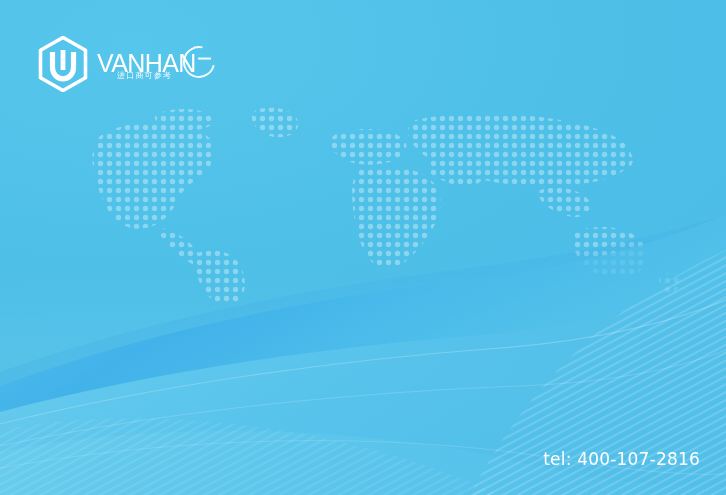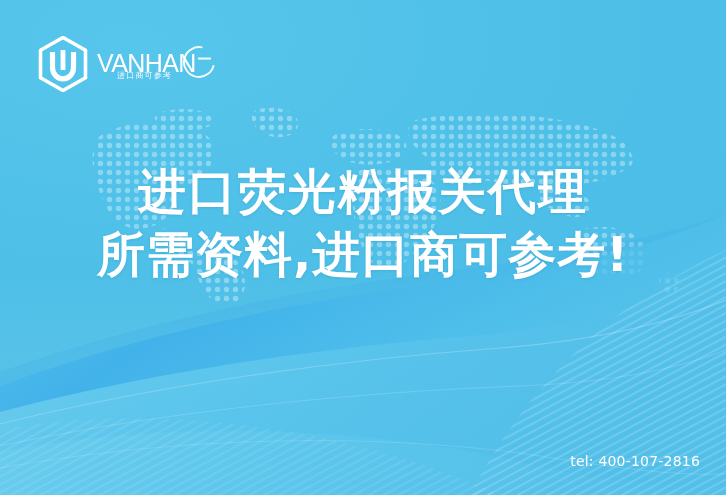--- a/index.html
+++ b/index.html
@@ -113,21 +113,21 @@
     white-space:nowrap;
   }
   .headline .line2{ letter-spacing:1px; }
 
   
   .tel{
     position:absolute;
     right:26px; bottom:26px;
     color:#ffffff;
     font-family:"DejaVu Sans", sans-serif;
-    font-size:14px;
+    font-size:17px;
     letter-spacing:0.2px;
     z-index:6;
     white-space:nowrap;
   }
 </style>
 </head>
 <body>
 
 <div class="banner">
 
@@ -261,20 +261,16 @@
         <rect x="22.6" y="14" width="4.8" height="20" fill="#ffffff"></rect>
       </svg>
     </div>
     <div class="logo-type">
       <span class="logo-word">VANHAN</span>
       <span class="logo-g"></span>
       <span class="logo-sub">进口商可参考</span>
     </div>
   </div>
 
-  <div class="headline">
-    <span class="line line1">进口荧光粉报关代理</span>
-    <span class="line line2">所需资料,进口商可参考!</span>
-  </div>
 
   <div class="tel">tel: 400-107-2816</div>
 
 </div>
 
 </body></html>

